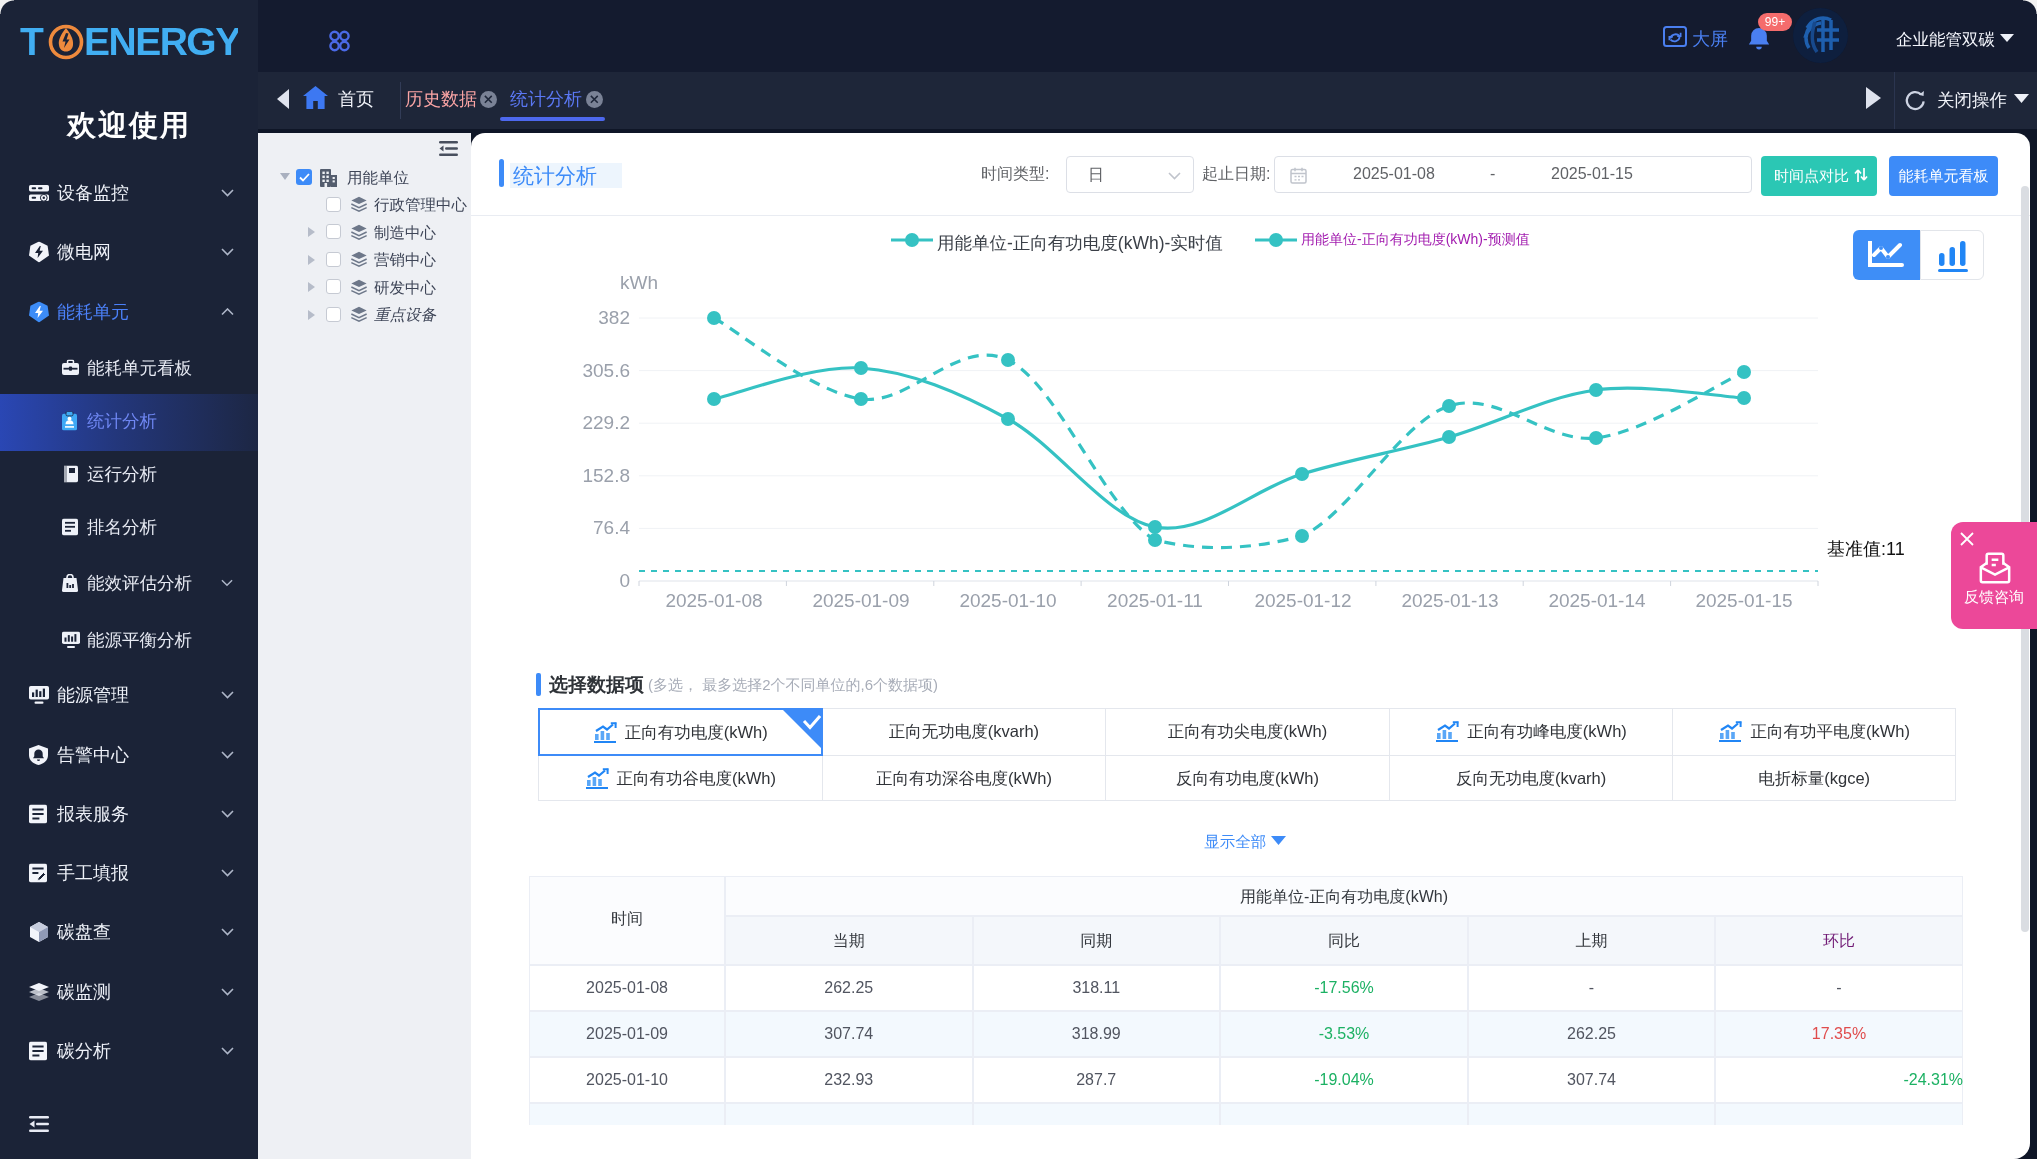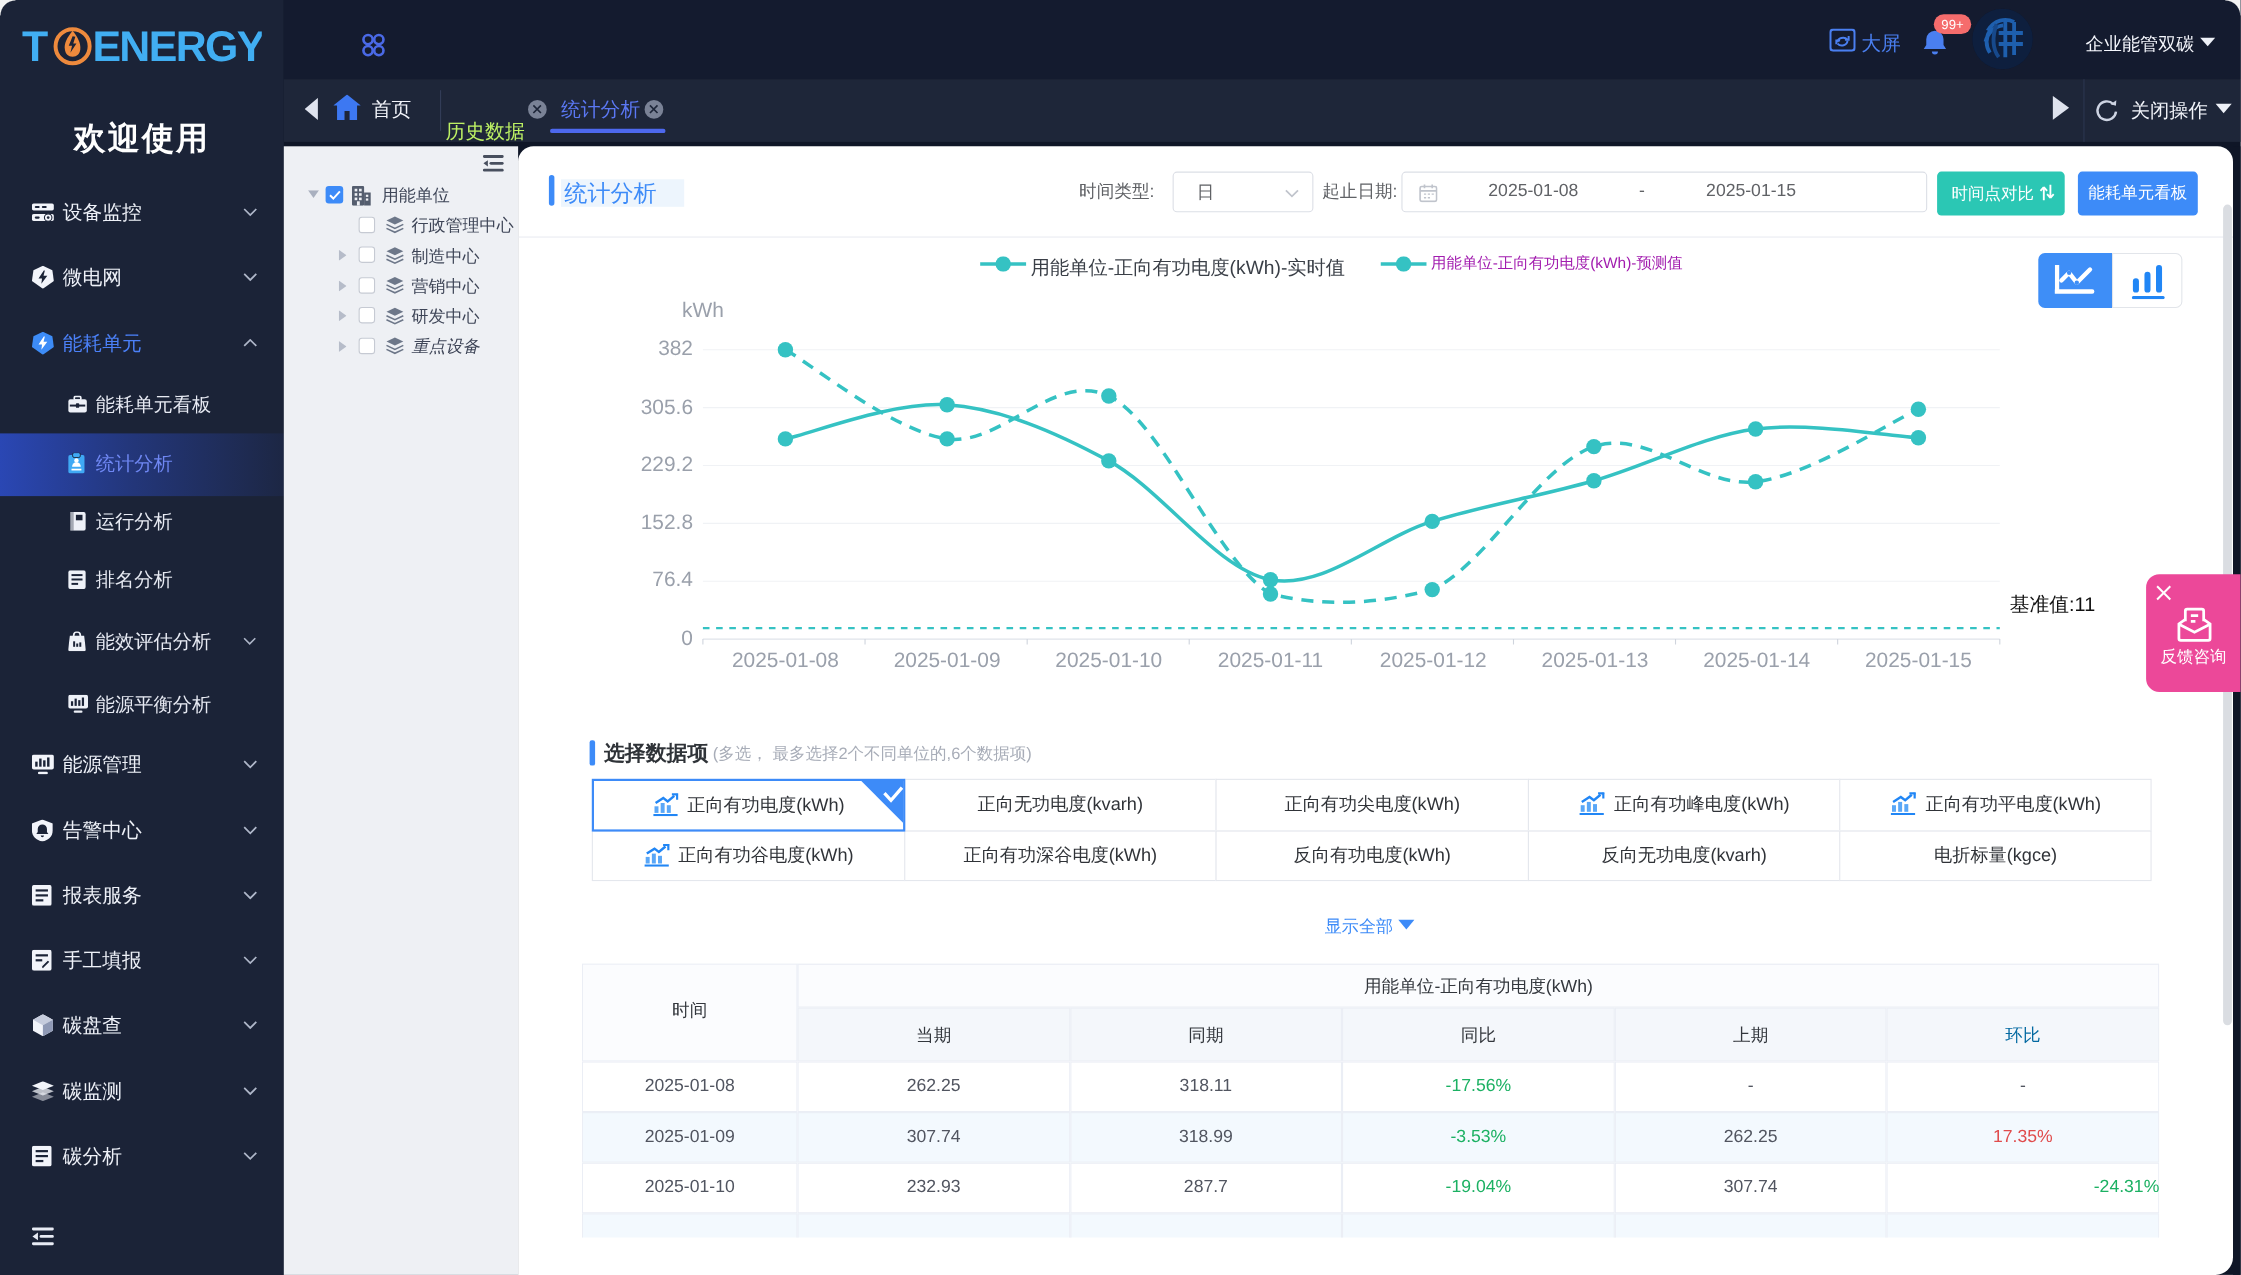--- a/index.html
+++ b/index.html
@@ -289,21 +289,21 @@
 
   <svg class="abs" style="left:19px;top:17px;" width="13" height="20" viewBox="0 0 13 20">
       <path d="M12 0 L0 10 L12 20 Z" fill="#dfe3ee"></path>
     </svg>
 
   <svg class="abs" style="left:45px;top:14px;" width="25" height="23" viewBox="0 0 25 23">
     <path d="M12.5 0 L25 10 h-3.4 v13 h-6.8 v-8 h-4.6 v8 H3.4 V10 H0 Z" fill="#3d78f2"></path>
   </svg>
   <div class="abs" style="left:80px;top:15px;color:#f2f4fa;font-size:18px;">首页</div>
   <div class="abs" style="left:142px;top:10px;width:1px;height:37px;background:#323c57;"></div>
-  <div class="abs" style="left:147px;top:15px;color:#bef264;font-size:18px;margin-top:20px;">历史数据</div>
+  <div class="abs" style="left:147px;top:15px;color:#fca5a5;font-size:18px;">历史数据</div>
   <div class="abs" style="left:222px;top:19px;width:17px;height:17px;border-radius:50%;background:#7a8296;">
       <svg style="position:absolute;left:4.2px;top:4.2px;" width="8.6" height="8.6" viewBox="0 0 8 8">
         <path d="M0.8 0.8 L7.2 7.2 M7.2 0.8 L0.8 7.2" stroke="#1e2639" stroke-width="1.4"></path>
       </svg>
     </div>
   <div class="abs" style="left:252px;top:15px;color:#5b78f4;font-size:18px;">统计分析</div>
   <div class="abs" style="left:328px;top:19px;width:17px;height:17px;border-radius:50%;background:#7a8296;">
       <svg style="position:absolute;left:4.2px;top:4.2px;" width="8.6" height="8.6" viewBox="0 0 8 8">
         <path d="M0.8 0.8 L7.2 7.2 M7.2 0.8 L0.8 7.2" stroke="#1e2639" stroke-width="1.4"></path>
       </svg>
@@ -578,21 +578,21 @@
       <div style="position:absolute;left:196px;top:11px;width:1238px;text-align:center;color:#33373d;">用能单位-正向有功电度(kWh)</div>
       <div style="position:absolute;left:196.0px;top:40.0px;width:247.5px;height:49.0px;border:1px solid #ebeef5;background:#f4f7fb;"></div>
       <div style="position:absolute;left:196px;top:55px;width:247.5px;text-align:center;color:#33373d;">当期</div>
       <div style="position:absolute;left:443.5px;top:40.0px;width:247.5px;height:49.0px;border:1px solid #ebeef5;background:#f4f7fb;"></div>
       <div style="position:absolute;left:443.5px;top:55px;width:247.5px;text-align:center;color:#33373d;">同期</div>
       <div style="position:absolute;left:691.0px;top:40.0px;width:248.0px;height:49.0px;border:1px solid #ebeef5;background:#f4f7fb;"></div>
       <div style="position:absolute;left:691px;top:55px;width:248px;text-align:center;color:#33373d;">同比</div>
       <div style="position:absolute;left:939.0px;top:40.0px;width:247.0px;height:49.0px;border:1px solid #ebeef5;background:#f4f7fb;"></div>
       <div style="position:absolute;left:939px;top:55px;width:247px;text-align:center;color:#33373d;">上期</div>
       <div style="position:absolute;left:1186.0px;top:40.0px;width:248.0px;height:49.0px;border:1px solid #ebeef5;background:#f4f7fb;"></div>
-      <div style="position:absolute;left:1186px;top:55px;width:248px;text-align:center;color:#0369a1;">环比</div>
+      <div style="position:absolute;left:1186px;top:55px;width:248px;text-align:center;color:#701a75;">环比</div>
       <div style="position:absolute;left:0.0px;top:89.0px;width:196.0px;height:46.0px;border:1px solid #ebeef5;background:#fff;"></div>
       <div style="position:absolute;left:0px;top:103px;width:196px;text-align:center;">2025-01-08</div>
       <div style="position:absolute;left:196.0px;top:89.0px;width:247.5px;height:46.0px;border:1px solid #ebeef5;background:#fff;"></div>
       <div style="position:absolute;left:196px;top:103px;width:247.5px;text-align:center;color:#515560;">262.25</div>
       <div style="position:absolute;left:443.5px;top:89.0px;width:247.5px;height:46.0px;border:1px solid #ebeef5;background:#fff;"></div>
       <div style="position:absolute;left:443.5px;top:103px;width:247.5px;text-align:center;color:#515560;">318.11</div>
       <div style="position:absolute;left:691.0px;top:89.0px;width:248.0px;height:46.0px;border:1px solid #ebeef5;background:#fff;"></div>
       <div style="position:absolute;left:691px;top:103px;width:248px;text-align:center;color:#1cb163;">-17.56%</div>
       <div style="position:absolute;left:939.0px;top:89.0px;width:247.0px;height:46.0px;border:1px solid #ebeef5;background:#fff;"></div>
       <div style="position:absolute;left:939px;top:103px;width:247px;text-align:center;color:#515560;">-</div>

